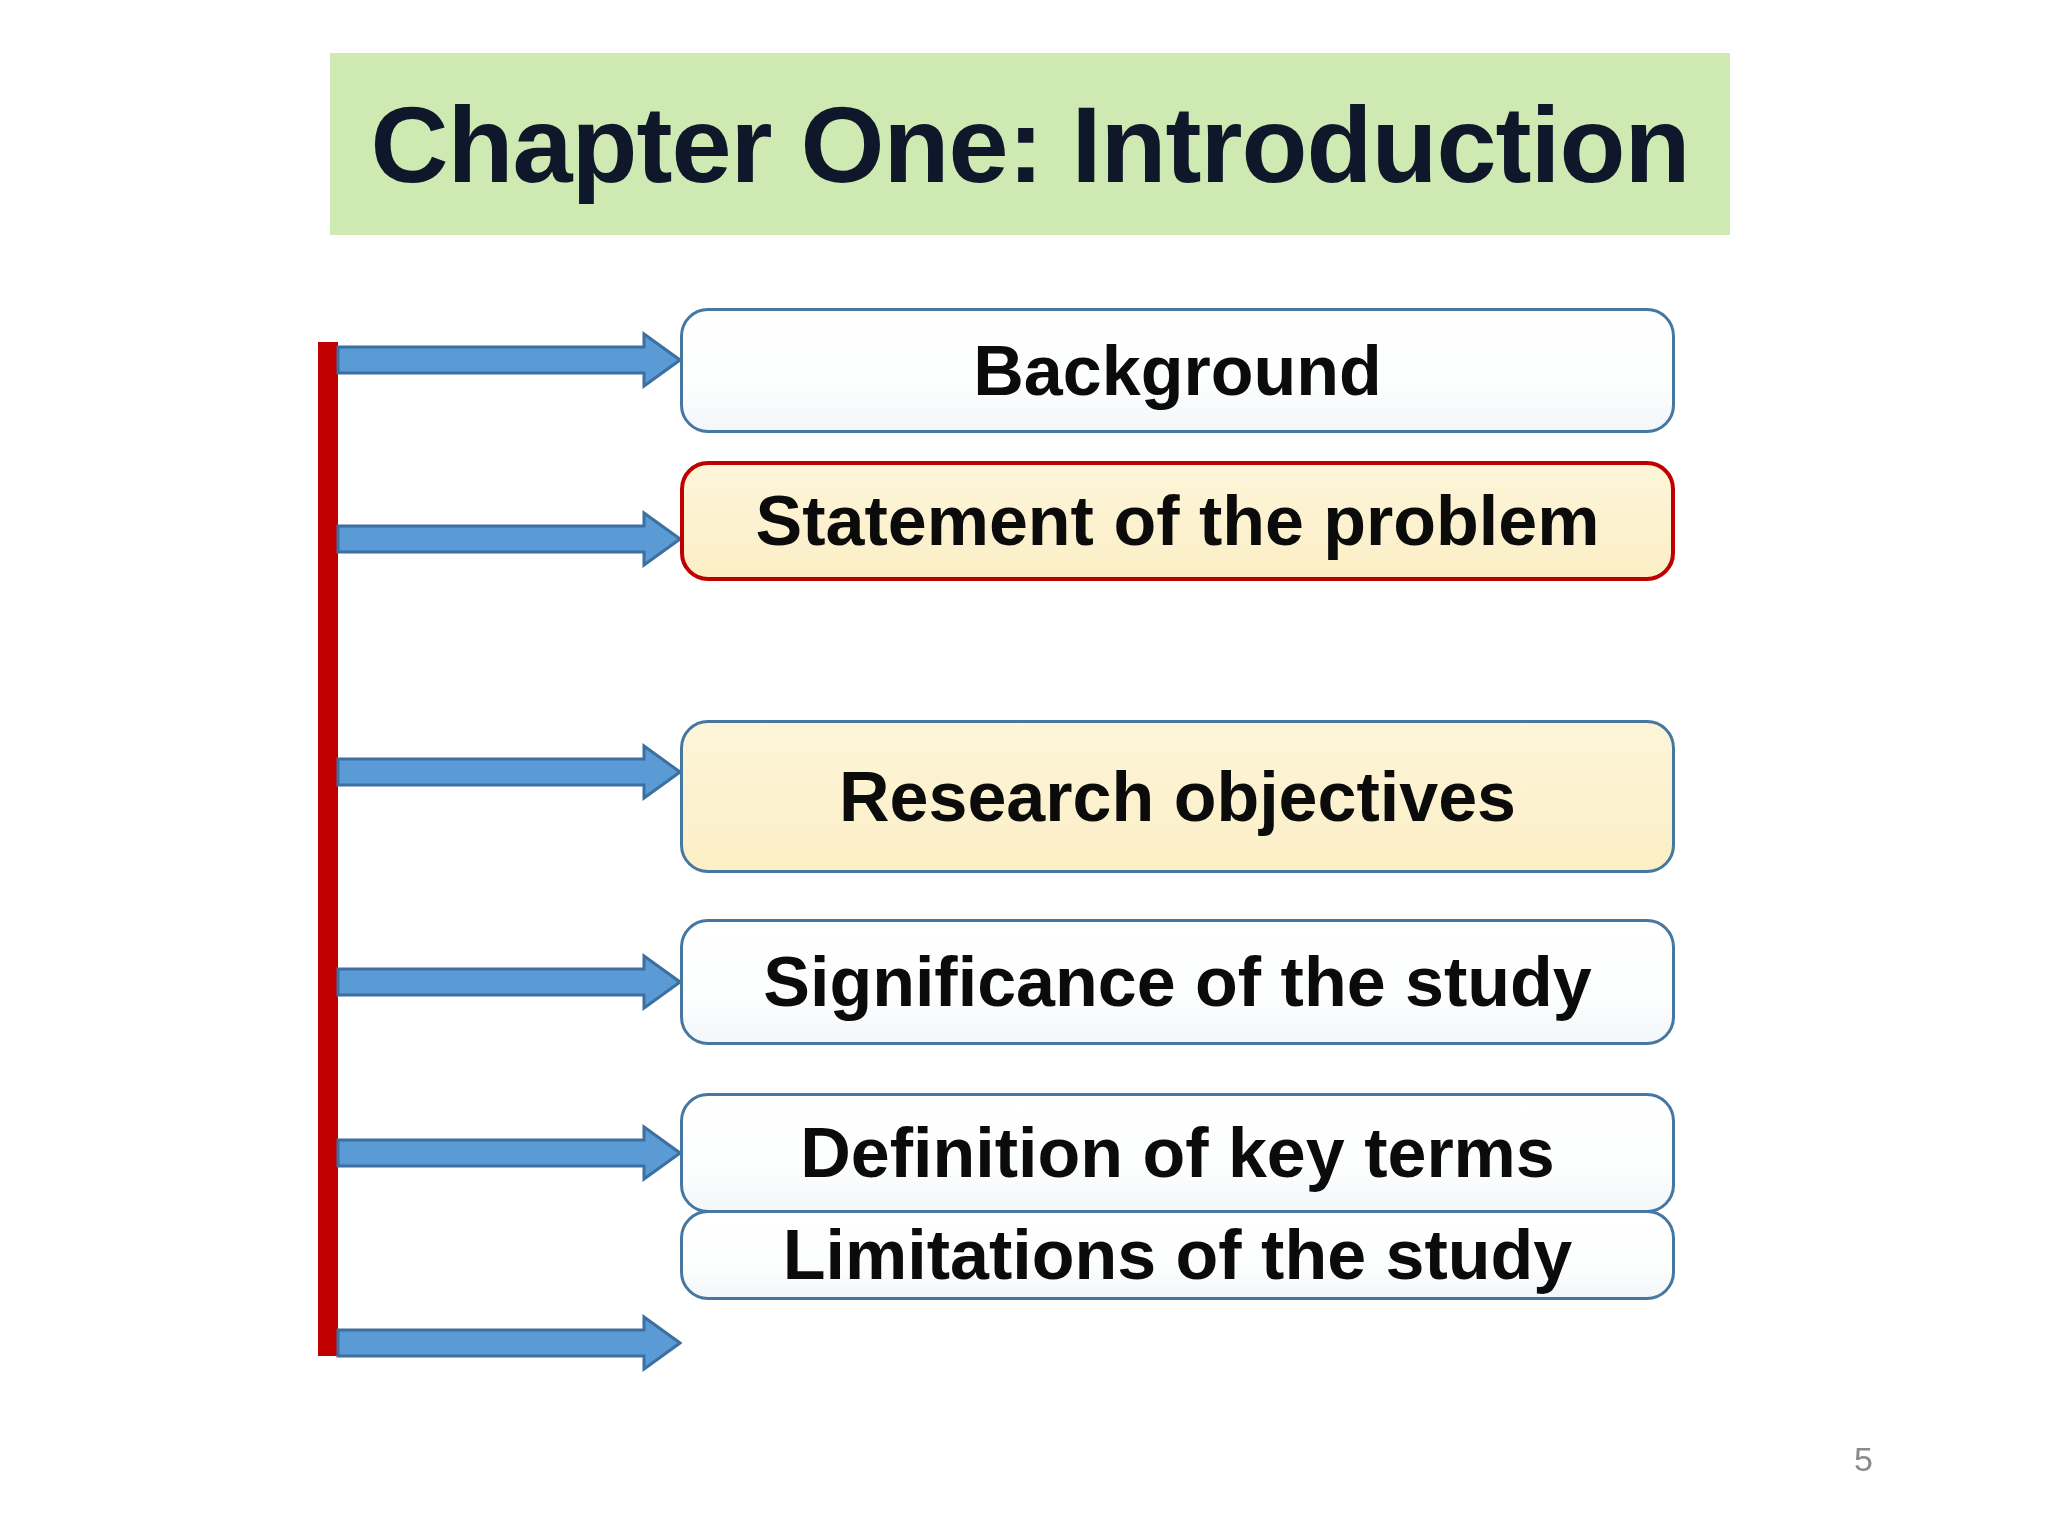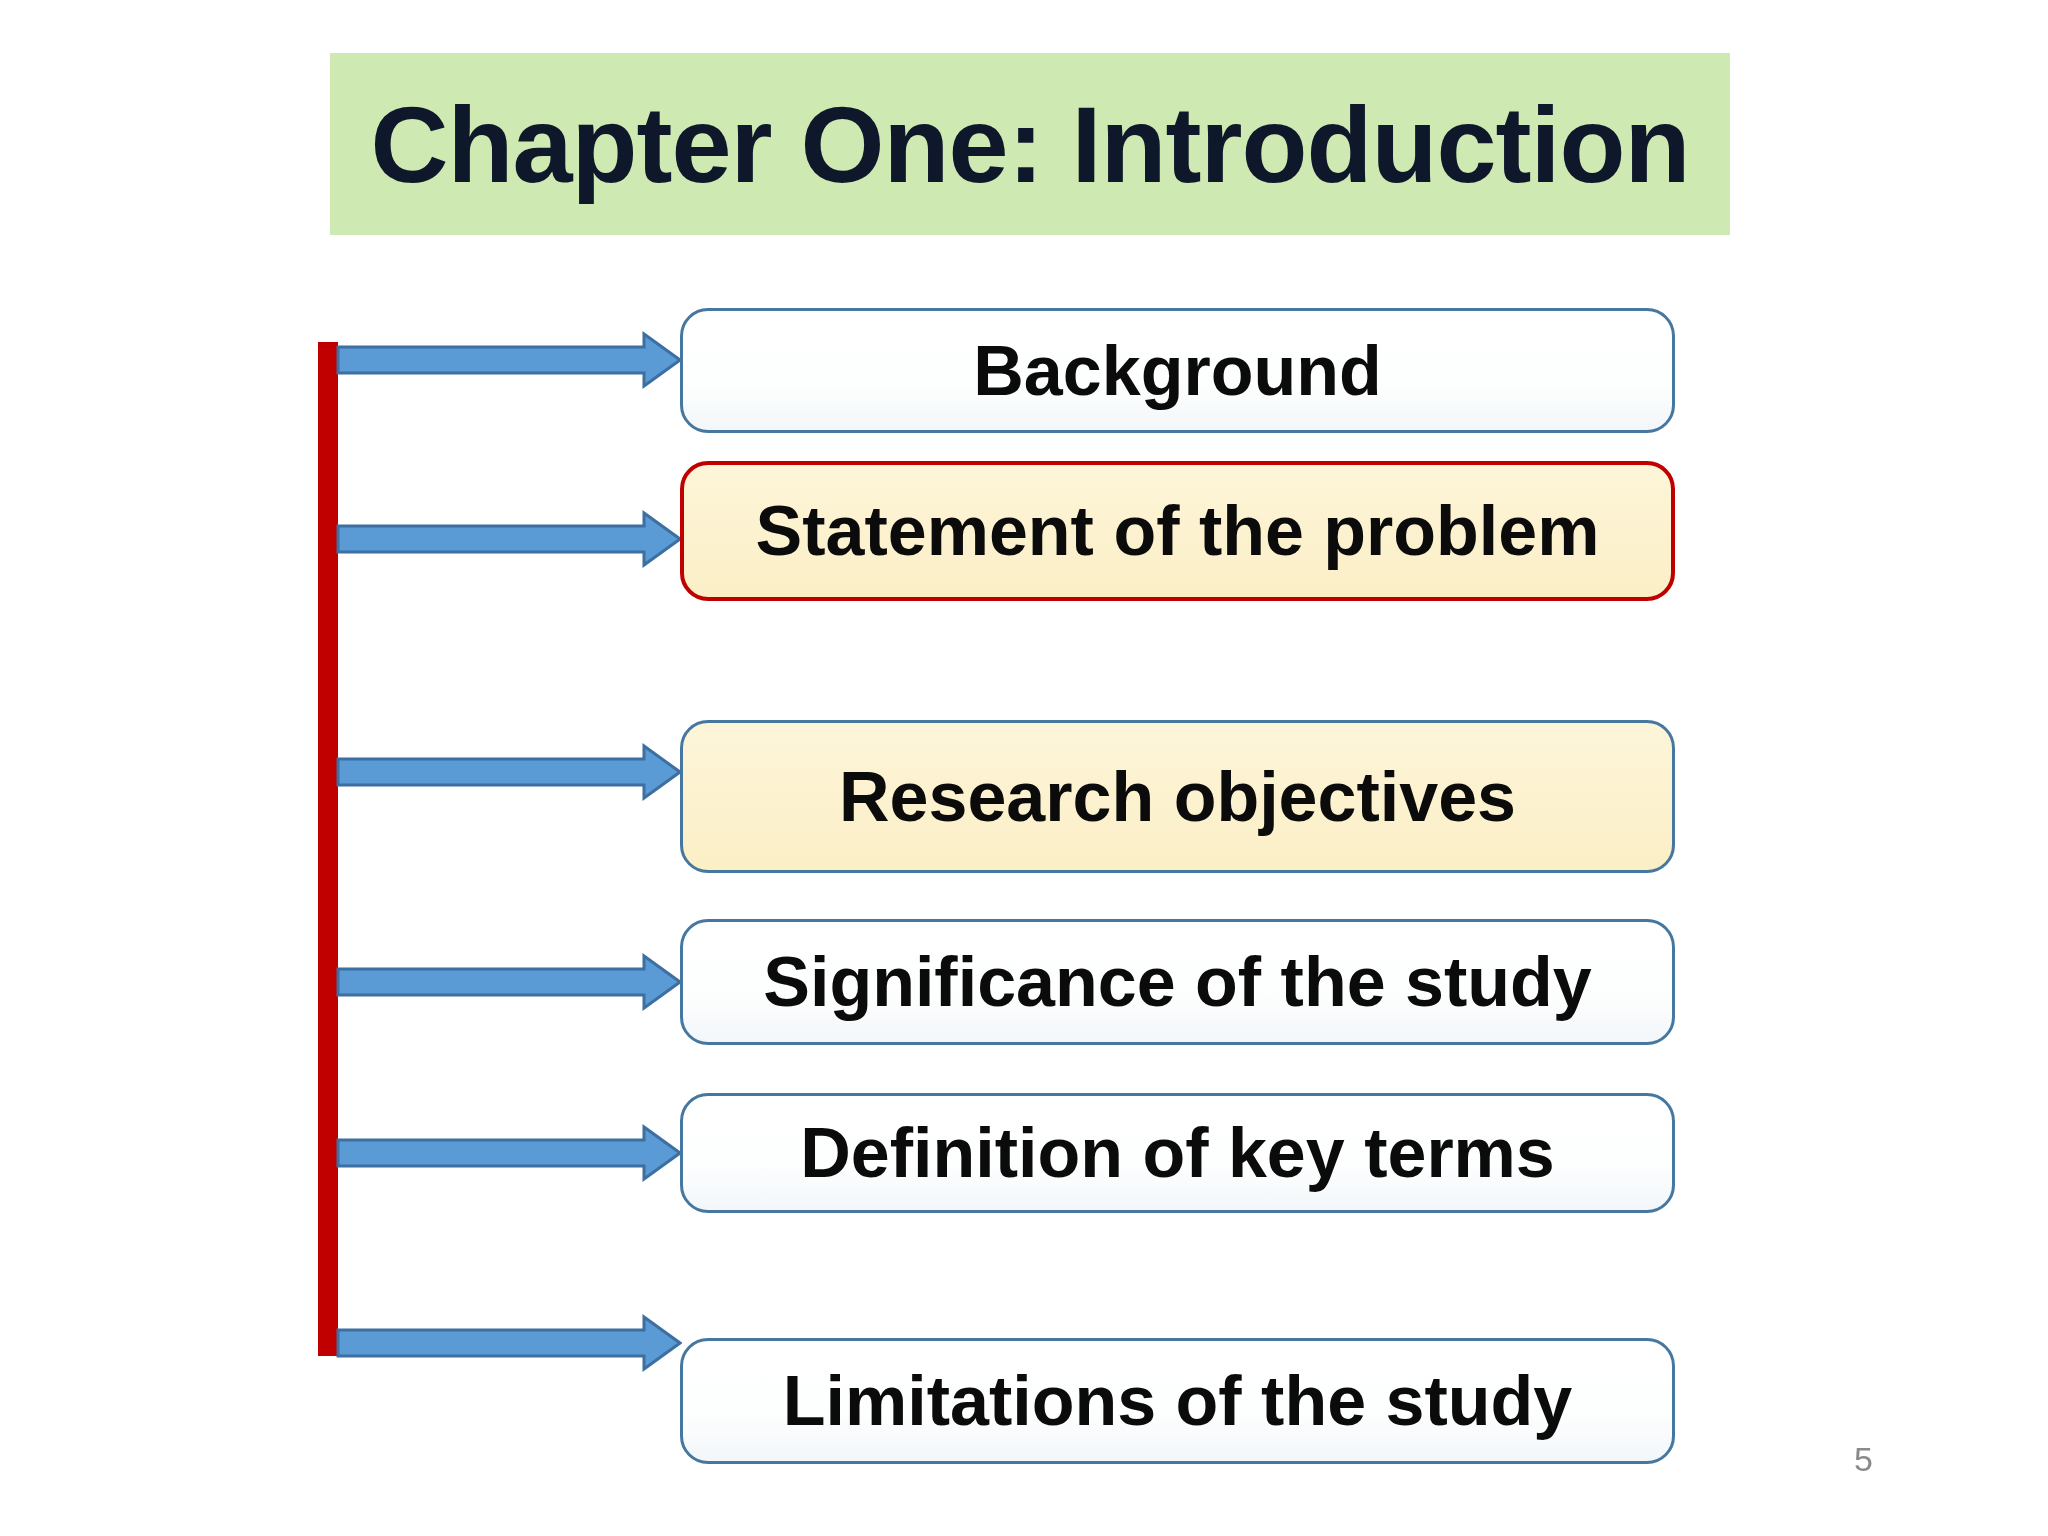--- a/index.html
+++ b/index.html
@@ -81,21 +81,21 @@
   <svg class="arrow" style="top:327px" viewBox="0 0 346 66">
     <polygon points="2,20 308,20 308,7 344,33 308,59 308,46 2,46"></polygon>
   </svg>
   <div class="box" style="top:308px;height:125px">
     <span class="box-label">Background</span>
   </div>
 
   <svg class="arrow" style="top:506px" viewBox="0 0 346 66">
     <polygon points="2,20 308,20 308,7 344,33 308,59 308,46 2,46"></polygon>
   </svg>
-  <div class="box box--cream box--red-border" style="top:461px;height:140px">
+  <div class="box box--cream box--red-border" style="top:461px;height:120px">
     <span class="box-label">Statement of the problem</span>
   </div>
 
   <svg class="arrow" style="top:739px" viewBox="0 0 346 66">
     <polygon points="2,20 308,20 308,7 344,33 308,59 308,46 2,46"></polygon>
   </svg>
   <div class="box box--cream" style="top:720px;height:153px">
     <span class="box-label">Research objectives</span>
   </div>
 
@@ -109,19 +109,19 @@
   <svg class="arrow" style="top:1120px" viewBox="0 0 346 66">
     <polygon points="2,20 308,20 308,7 344,33 308,59 308,46 2,46"></polygon>
   </svg>
   <div class="box" style="top:1093px;height:120px">
     <span class="box-label">Definition of key terms</span>
   </div>
 
   <svg class="arrow" style="top:1310px" viewBox="0 0 346 66">
     <polygon points="2,20 308,20 308,7 344,33 308,59 308,46 2,46"></polygon>
   </svg>
-  <div class="box" style="top:1338px;height:126px">
+  <div class="box" style="top:1210px;height:90px">
     <span class="box-label">Limitations of the study</span>
   </div>
 
   <div class="page-number">5</div>
 
 </div>
 
 </body></html>

